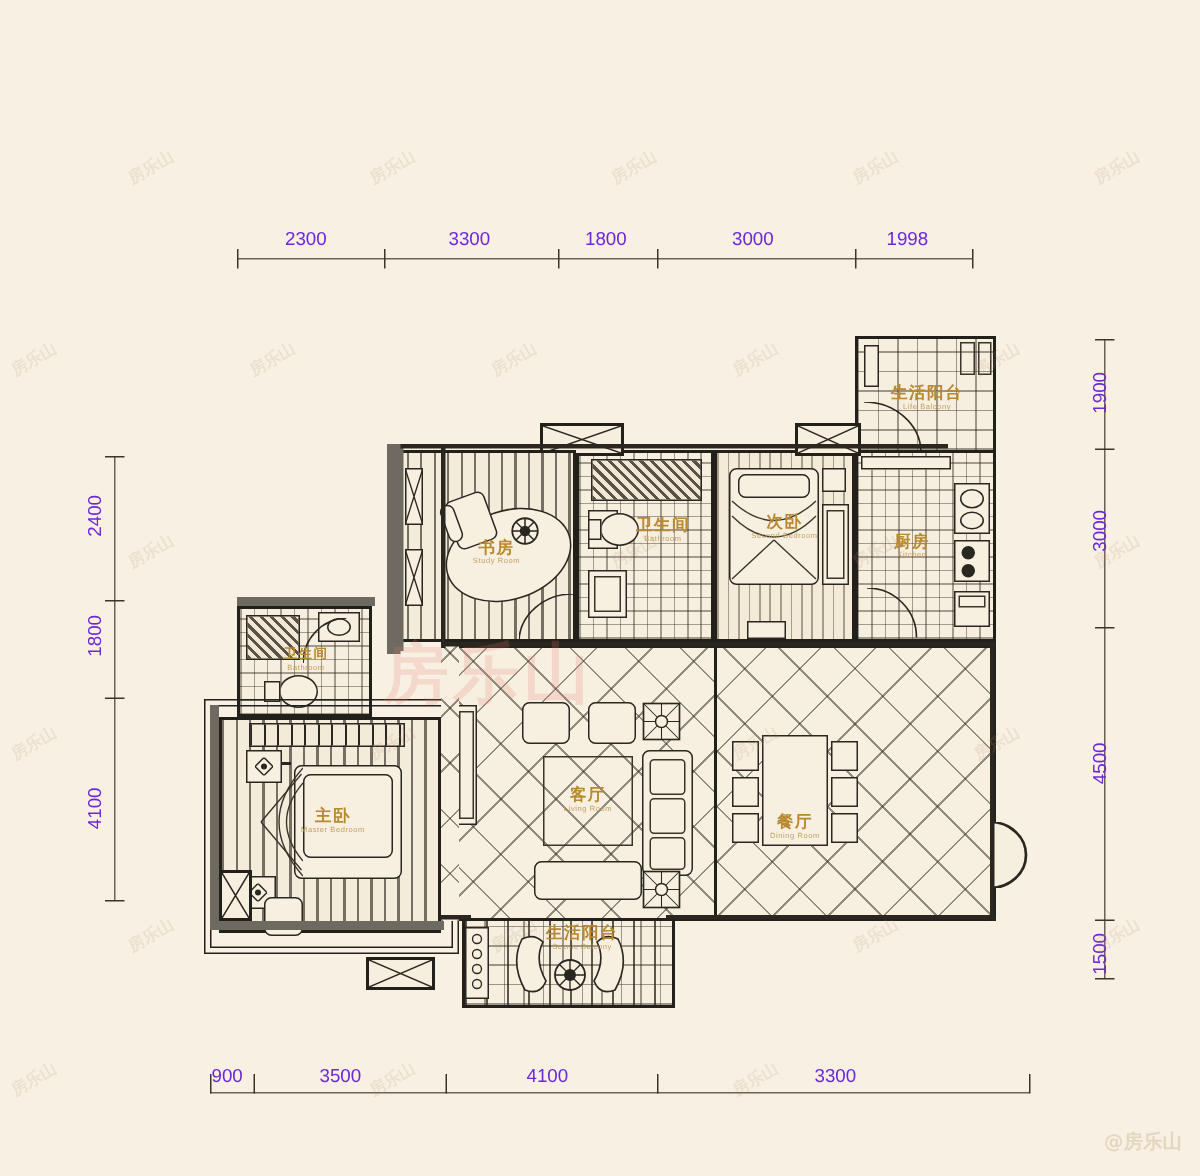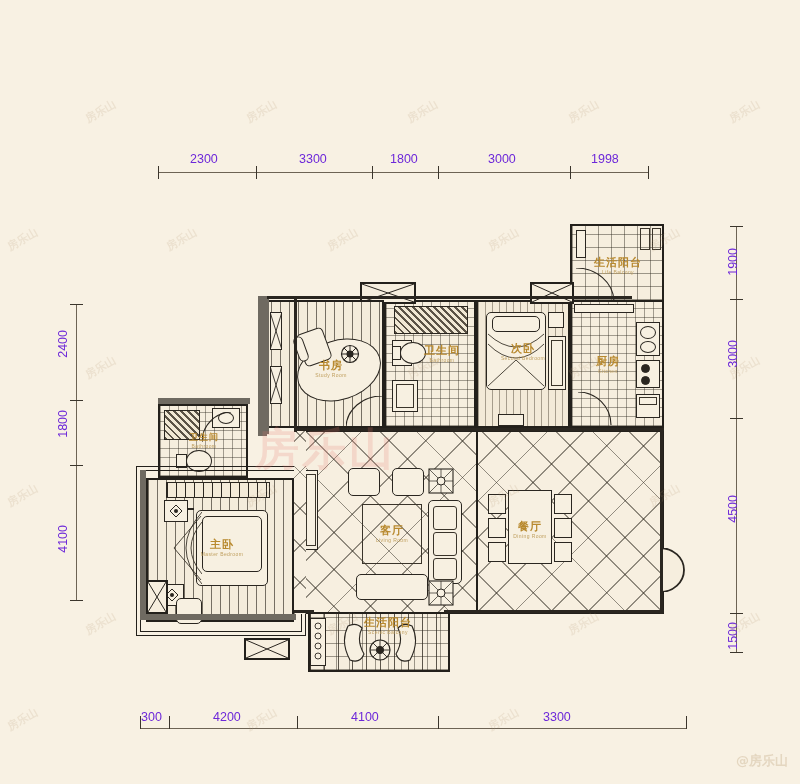--- a/index.html
+++ b/index.html
@@ -153,22 +153,22 @@
     <div class="dimtxt" style="left:591px;top:152px;">1998</div>
   </div>
 
   <div>
     <div class="dline h" style="left:140px;top:728px;width:546px;"></div>
     <div class="tick v" style="left:140px;top:716px;"></div>
     <div class="tick v" style="left:169px;top:716px;"></div>
     <div class="tick v" style="left:297px;top:716px;"></div>
     <div class="tick v" style="left:438px;top:716px;"></div>
     <div class="tick v" style="left:686px;top:716px;"></div>
-    <div class="dimtxt" style="left:141px;top:710px;">300</div>
-    <div class="dimtxt" style="left:213px;top:710px;">4200</div>
+    <div class="dimtxt" style="left:141px;top:710px;">900</div>
+    <div class="dimtxt" style="left:213px;top:710px;">3500</div>
     <div class="dimtxt" style="left:351px;top:710px;">4100</div>
     <div class="dimtxt" style="left:543px;top:710px;">3300</div>
   </div>
 
   <div>
     <div class="dline v" style="left:76px;top:304px;height:296px;"></div>
     <div class="tick h" style="left:70px;top:304px;"></div>
     <div class="tick h" style="left:70px;top:400px;"></div>
     <div class="tick h" style="left:70px;top:465px;"></div>
     <div class="tick h" style="left:70px;top:600px;"></div>
@@ -401,21 +401,21 @@
 
     <div class="fx bx" style="left:508px;top:490px;width:44px;height:74px;"></div>
 
     <div class="fx bx" style="left:488px;top:494px;width:18px;height:20px;"></div>
     <div class="fx bx" style="left:488px;top:518px;width:18px;height:20px;"></div>
     <div class="fx bx" style="left:488px;top:542px;width:18px;height:20px;"></div>
 
     <div class="fx bx" style="left:554px;top:494px;width:18px;height:20px;"></div>
     <div class="fx bx" style="left:554px;top:518px;width:18px;height:20px;"></div>
     <div class="fx bx" style="left:554px;top:542px;width:18px;height:20px;"></div>
-    <div class="lbl" style="left:530px;top:530px;">
+    <div class="lbl" style="left:530px;top:552px;">
       <span class="cn">餐厅</span>
       <span class="en">Dining Room</span>
     </div>
 
     <svg class="fx" style="left:660px;top:548px;width:34px;height:44px;">
       <path d="M0,0 A24,22 0 0,1 0,44" fill="#f6eede" stroke="#2a2620" stroke-width="1.8"></path>
     </svg>
 
     <div class="rm floor-tile" style="left:310px;top:614px;width:138px;height:56px;"></div>
     <div class="ow" style="left:308px;top:612px;width:142px;height:60px;"></div>

